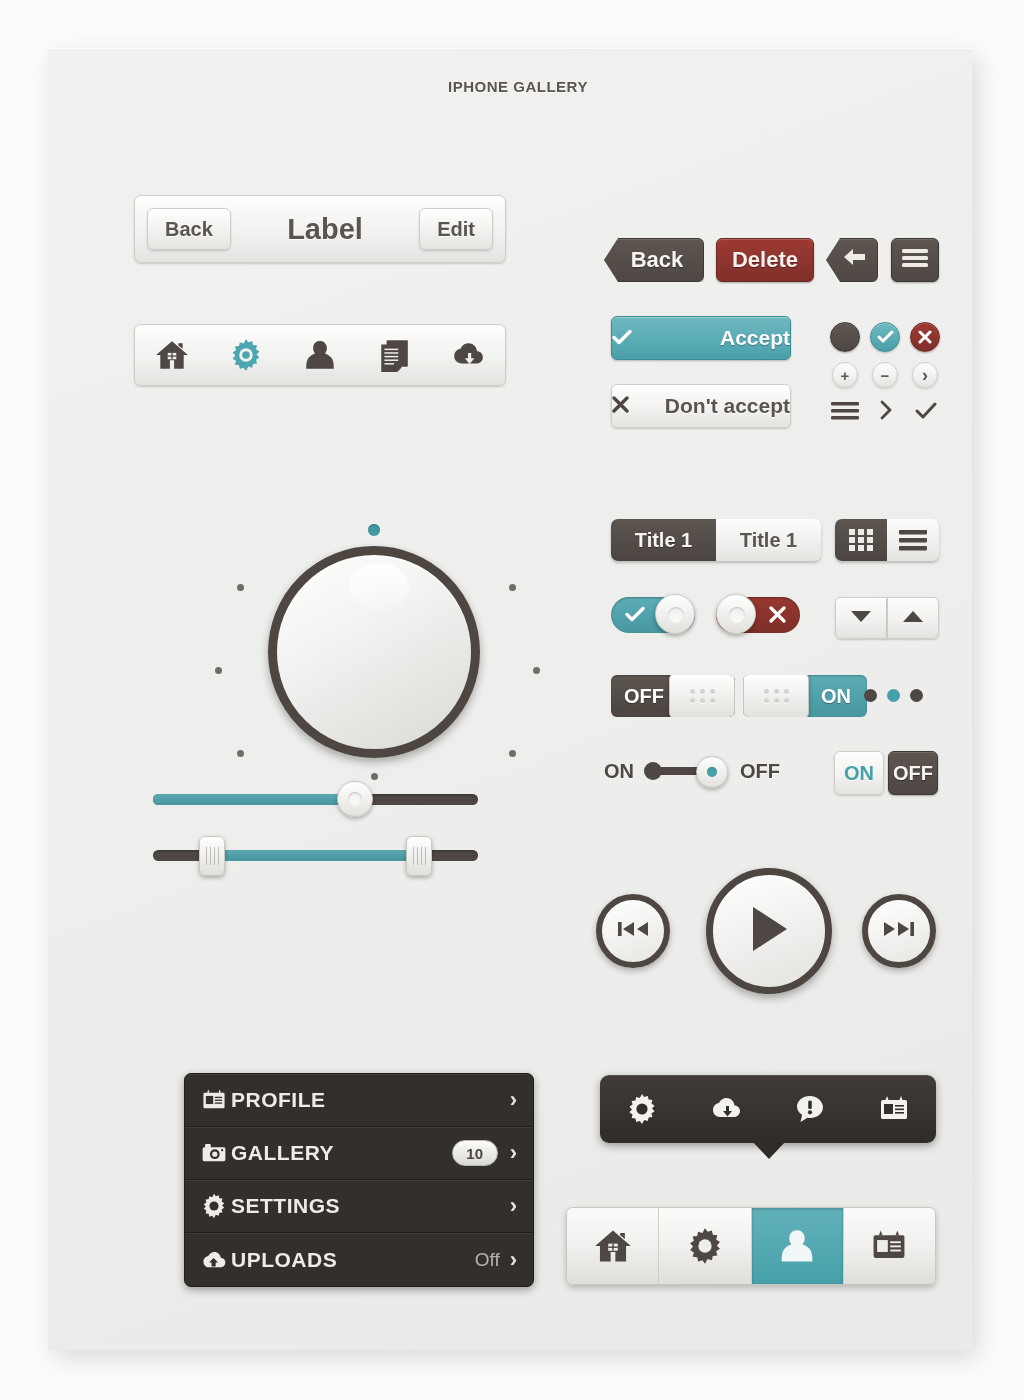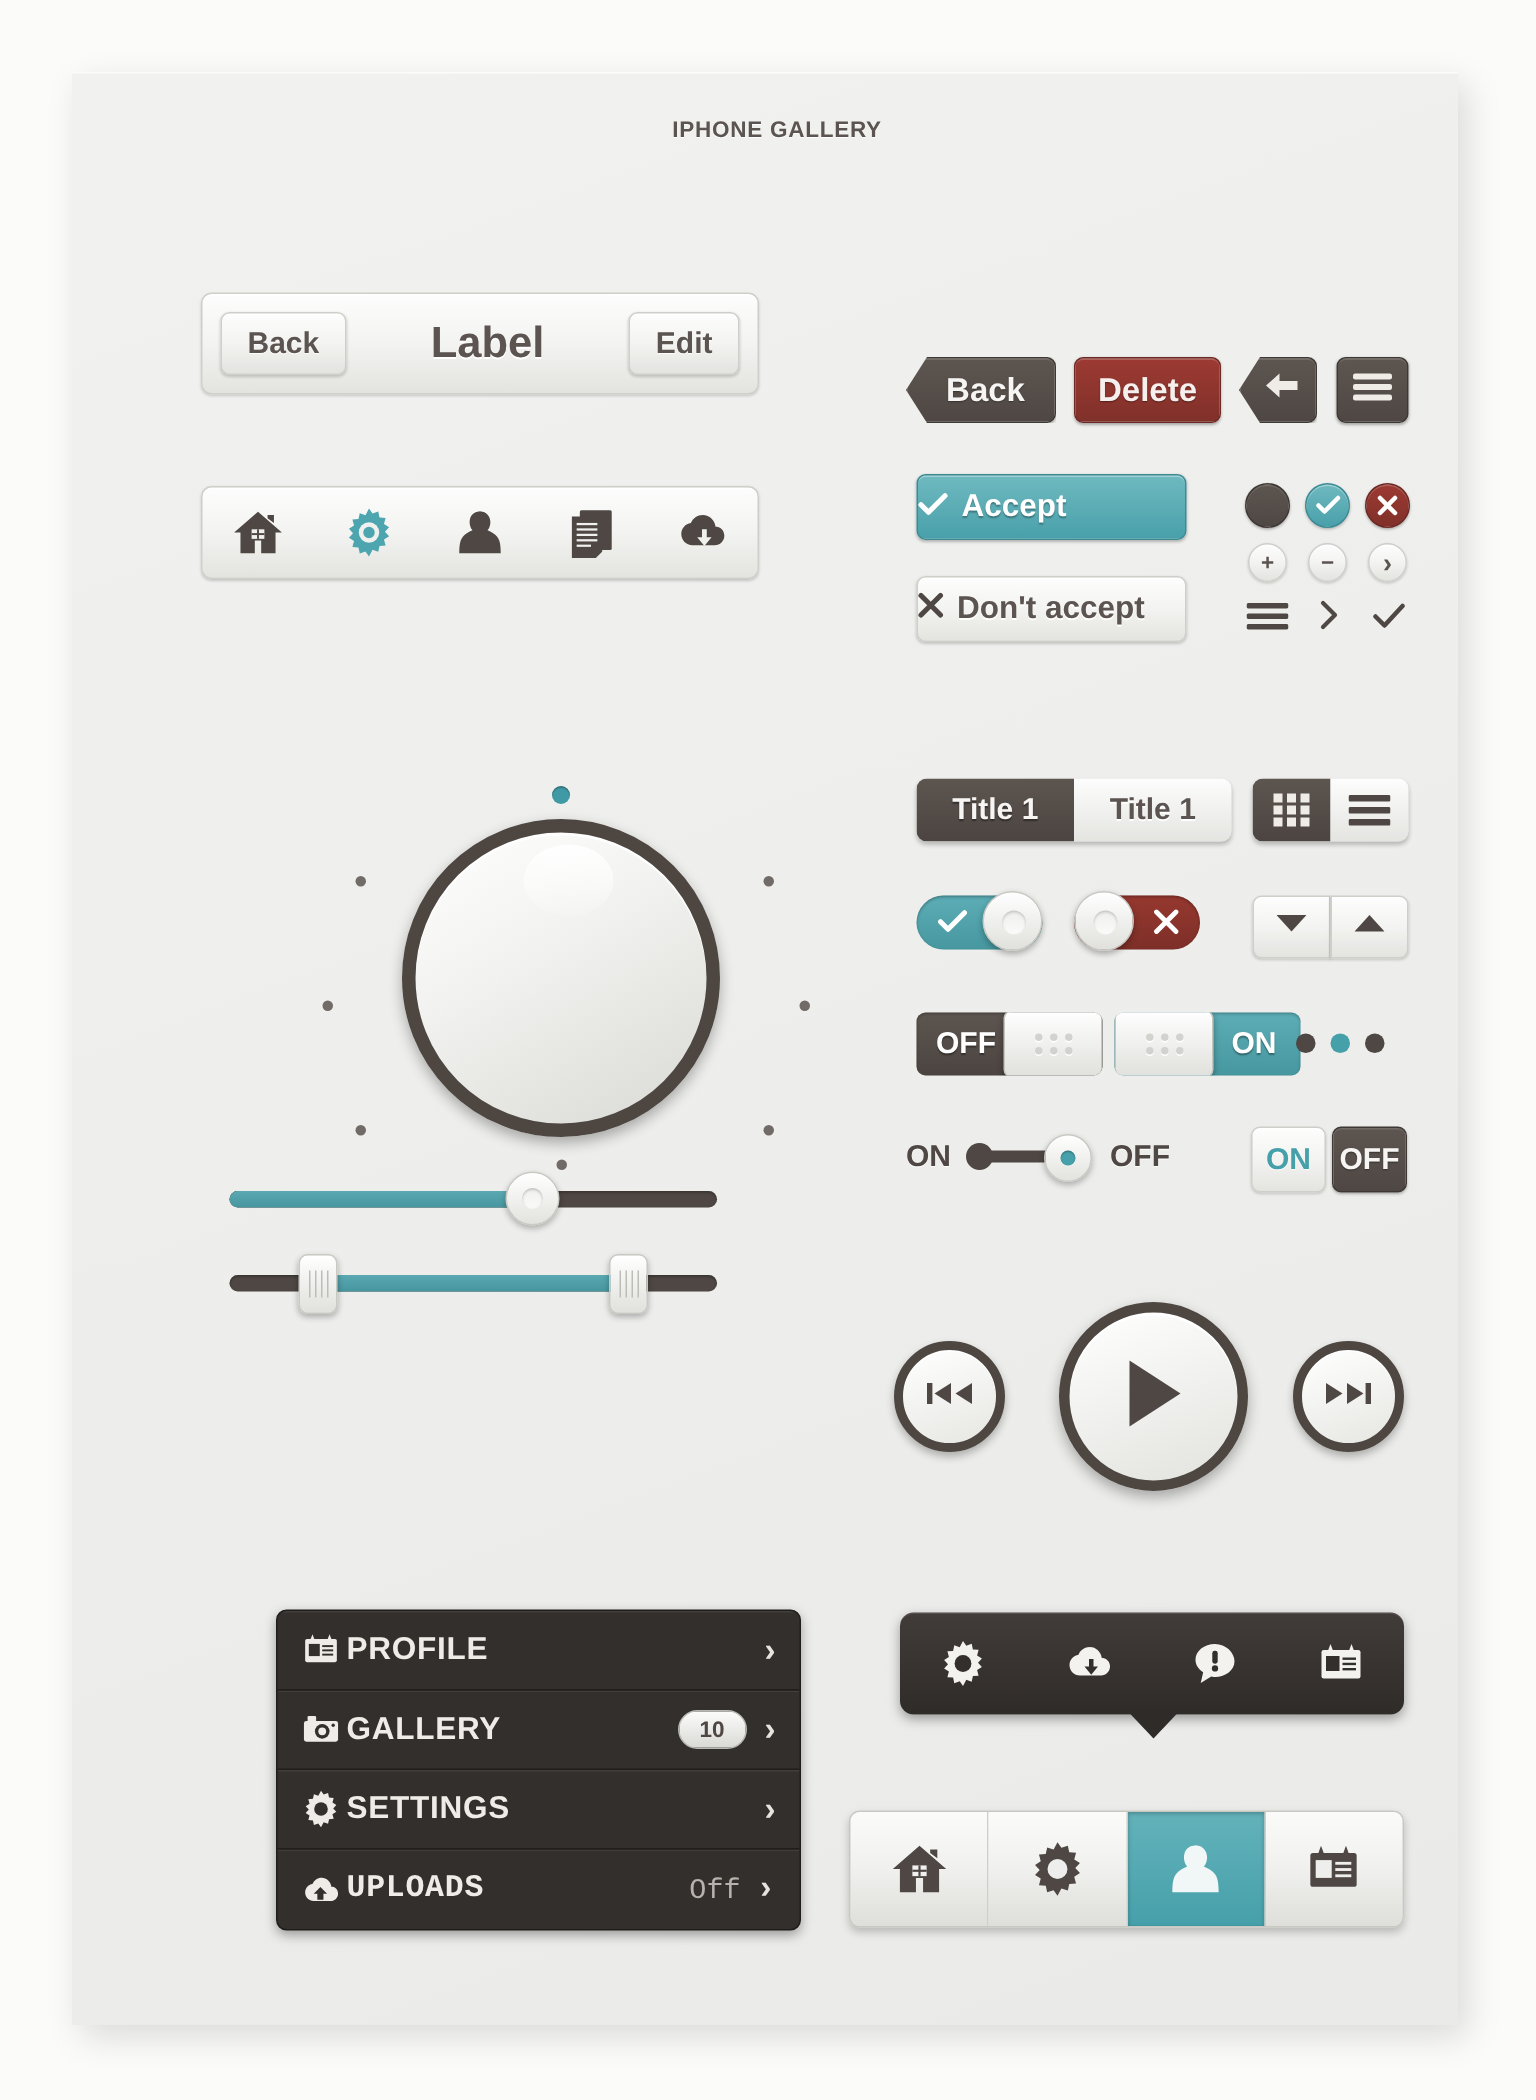--- a/index.html
+++ b/index.html
@@ -160,21 +160,21 @@
     width: 350px; border-radius: 7px; overflow: hidden;
     background: #332f2c;
     border: 1px solid #201d1b;
     box-shadow: 0 3px 8px rgba(0,0,0,0.35);
   }
   .menu-row {
     height: 53px; display: flex; align-items: center; padding: 0 16px;
     border-bottom: 1px solid #201d1b;
     box-shadow: 0 1px 0 rgba(255,255,255,0.07) inset;
   }
-  .menu-row:last-child { border-bottom: none; font-family: Liberation Mono, monospace; }
+  .menu-row:last-child { border-bottom: none; }
   .menu-row .mi { width: 26px; height: 26px; flex: none; }
   .menu-label {
     flex: 1; margin-left: 4px; font-size: 21px; font-weight: bold;
     color: #efece7; letter-spacing: 0.5px;
   }
   .menu-value { font-size: 19px; color: #b8b2ac; margin-right: 10px; }
   .badge {
     min-width: 46px; height: 26px; border-radius: 13px; margin-right: 12px;
     background: linear-gradient(180deg, #fcfcfc, #d9d9d5);
     border: 1px solid #b9b9b4;
@@ -191,21 +191,21 @@
     border-radius: 0 6px 6px 0;
     clip-path: polygon(14px 0, 100% 0, 100% 100%, 14px 100%, 0 50%);
     text-shadow: 0 1px 1px rgba(0,0,0,0.35);
   }
   .sq-btn {
     position: absolute; border-radius: 6px;
     display: flex; align-items: center; justify-content: center;
   }
   #accept-btn, #decline-btn {
     position: absolute; width: 180px; height: 44px; border-radius: 6px;
-    display: flex; align-items: center; justify-content: flex-start; gap: 9px;
+    display: flex; align-items: center; justify-content: space-between; gap: 9px;
     font-size: 21px; font-weight: bold;
   }
   #accept-btn { text-shadow: 0 1px 1px rgba(0,0,0,0.3); }
   #decline-btn { text-shadow: 0 1px 0 rgba(255,255,255,0.9); }
 
   .circ {
     position: absolute; width: 30px; height: 30px; border-radius: 50%;
     display: flex; align-items: center; justify-content: center;
     font-size: 16px; font-weight: bold;
   }

